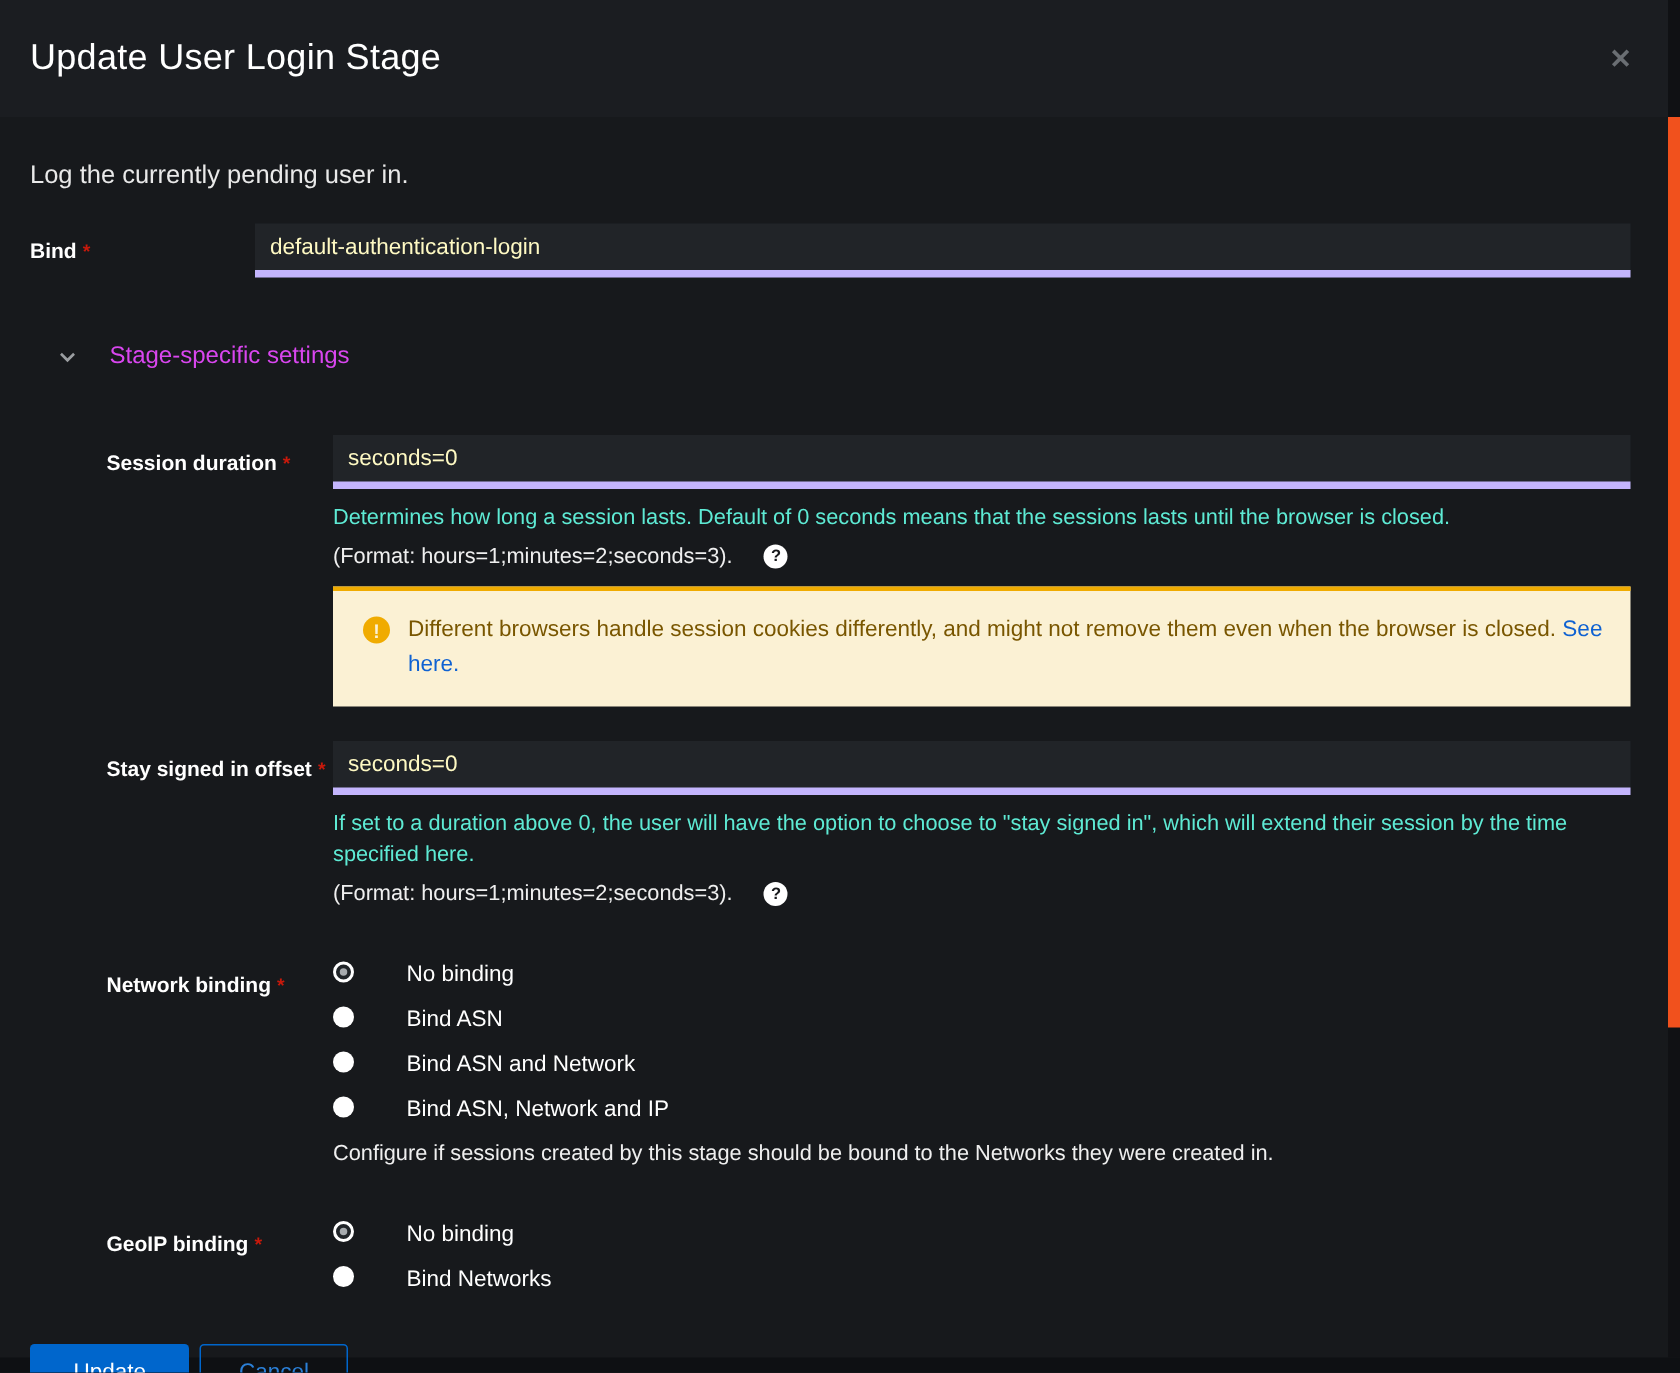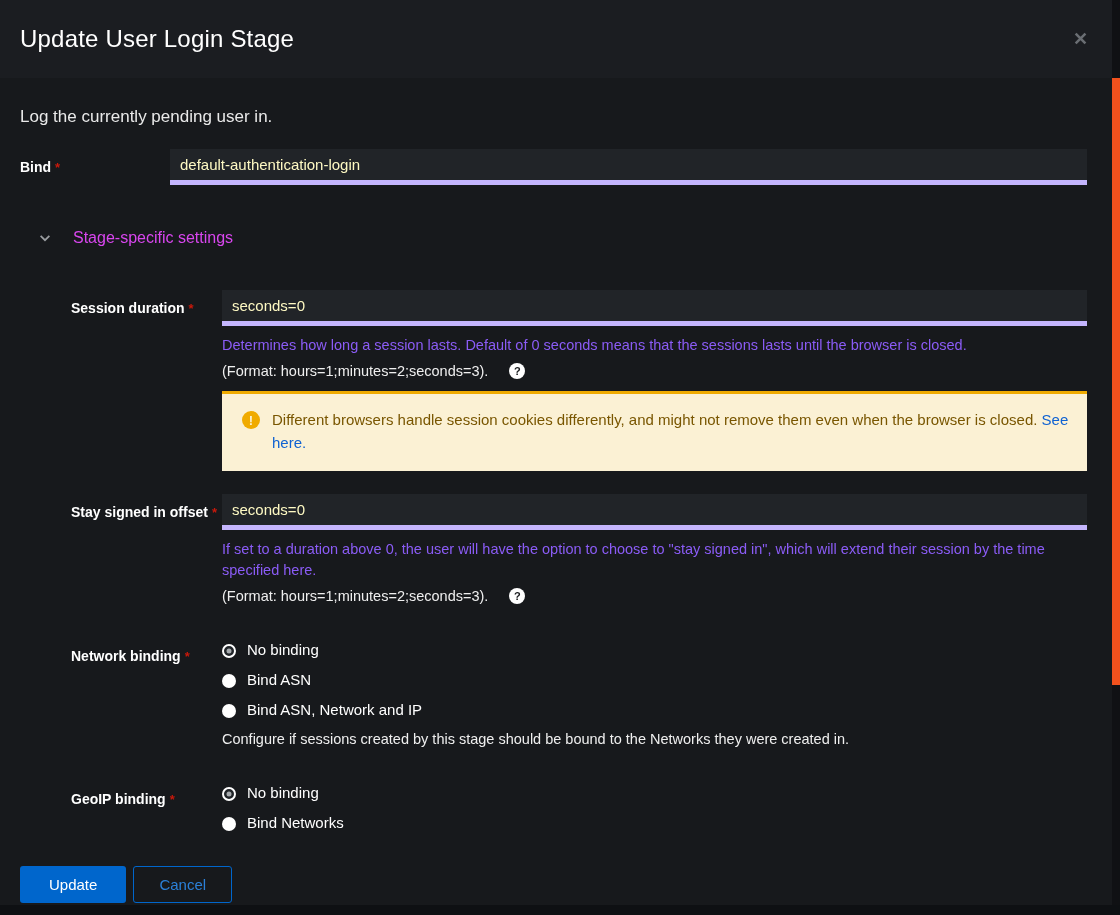--- a/index.html
+++ b/index.html
@@ -41,21 +41,21 @@
   .required { color:#c9190b; font-size:13px; margin-left:4px; font-weight:bold; }
   .form-control { flex:1; min-width:0; }
   .text-input {
     width:100%; height:36px;
     background:#212428;
     border:none; border-bottom:5px solid #c4b5fd;
     color:#fef9c3; font-size:15px;
     padding:0 0 0 10px;
     font-family:"Liberation Sans","DejaVu Sans",sans-serif;
   }
-  .help-text { margin-top:9px; font-size:14.5px; color:#8b5cf6; line-height:1.45; }
+  .help-text { margin-top:9px; font-size:14.5px; color:#5eead4; line-height:1.45; }
   .help-line { margin-top:7px; font-size:14.5px; color:#efefef; display:flex; align-items:center; gap:21px; }
   .qmark {
     display:inline-flex; width:16px; height:16px;
     background:#ffffff; color:#17191c; border-radius:50%;
     font-size:11px; font-weight:bold;
     align-items:center; justify-content:center;
   }
 
   
   .section-header {
@@ -84,21 +84,21 @@
     background:#f0ab00; color:#fbf1d4;
     border-radius:50%;
     display:inline-flex; align-items:center; justify-content:center;
     font-size:13px; font-weight:bold;
   }
   .alert-text { font-size:15px; color:#795600; line-height:1.55; }
   .alert-link { color:#0f62d2; cursor:pointer; text-decoration:none; }
 
   
   .radio-group { padding-top:3px; }
-  .radio-row { display:flex; align-items:flex-end; margin-bottom:13px; cursor:pointer; }
+  .radio-row { display:flex; align-items:flex-start; margin-bottom:13px; cursor:pointer;gap:24px; }
   .radio {
     width:14px; height:14px; border-radius:50%;
     background:#ffffff; flex-shrink:0; position:relative;
   }
   .radio.checked {
     background:#202428;
     border:2.5px solid #ffffff;
   }
   .radio.checked::after {
     content:""; position:absolute;
@@ -210,20 +210,24 @@
               <label class="radio-row">
                 <span class="radio checked"></span>
                 <span class="radio-label">No binding</span>
               </label>
               <label class="radio-row">
                 <span class="radio"></span>
                 <span class="radio-label">Bind ASN</span>
               </label>
               <label class="radio-row">
                 <span class="radio"></span>
+                <span class="radio-label">Bind ASN and Network</span>
+              </label>
+              <label class="radio-row">
+                <span class="radio"></span>
                 <span class="radio-label">Bind ASN, Network and IP</span>
               </label>
             </div>
           <div class="radio-help">Configure if sessions created by this stage should be bound to the Networks they were created in.</div>
         </div>
       </div>
 
       <div class="form-row row-gap-md">
         <div class="form-label">
           <span>GeoIP binding</span><span class="required">*</span>

